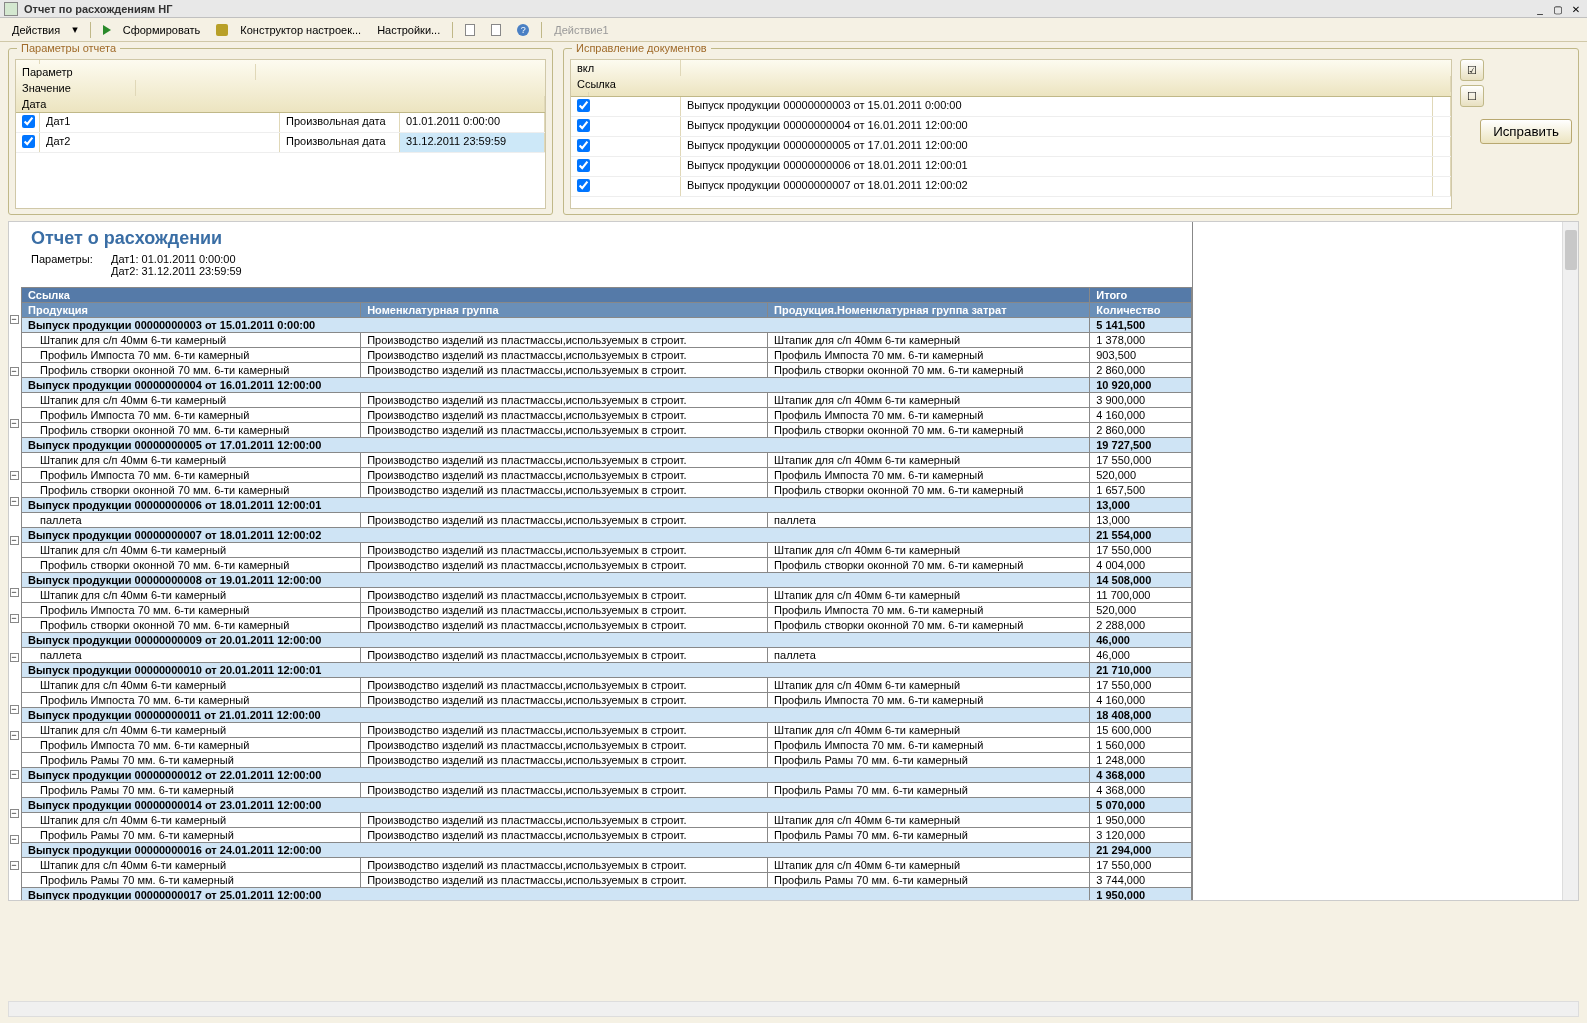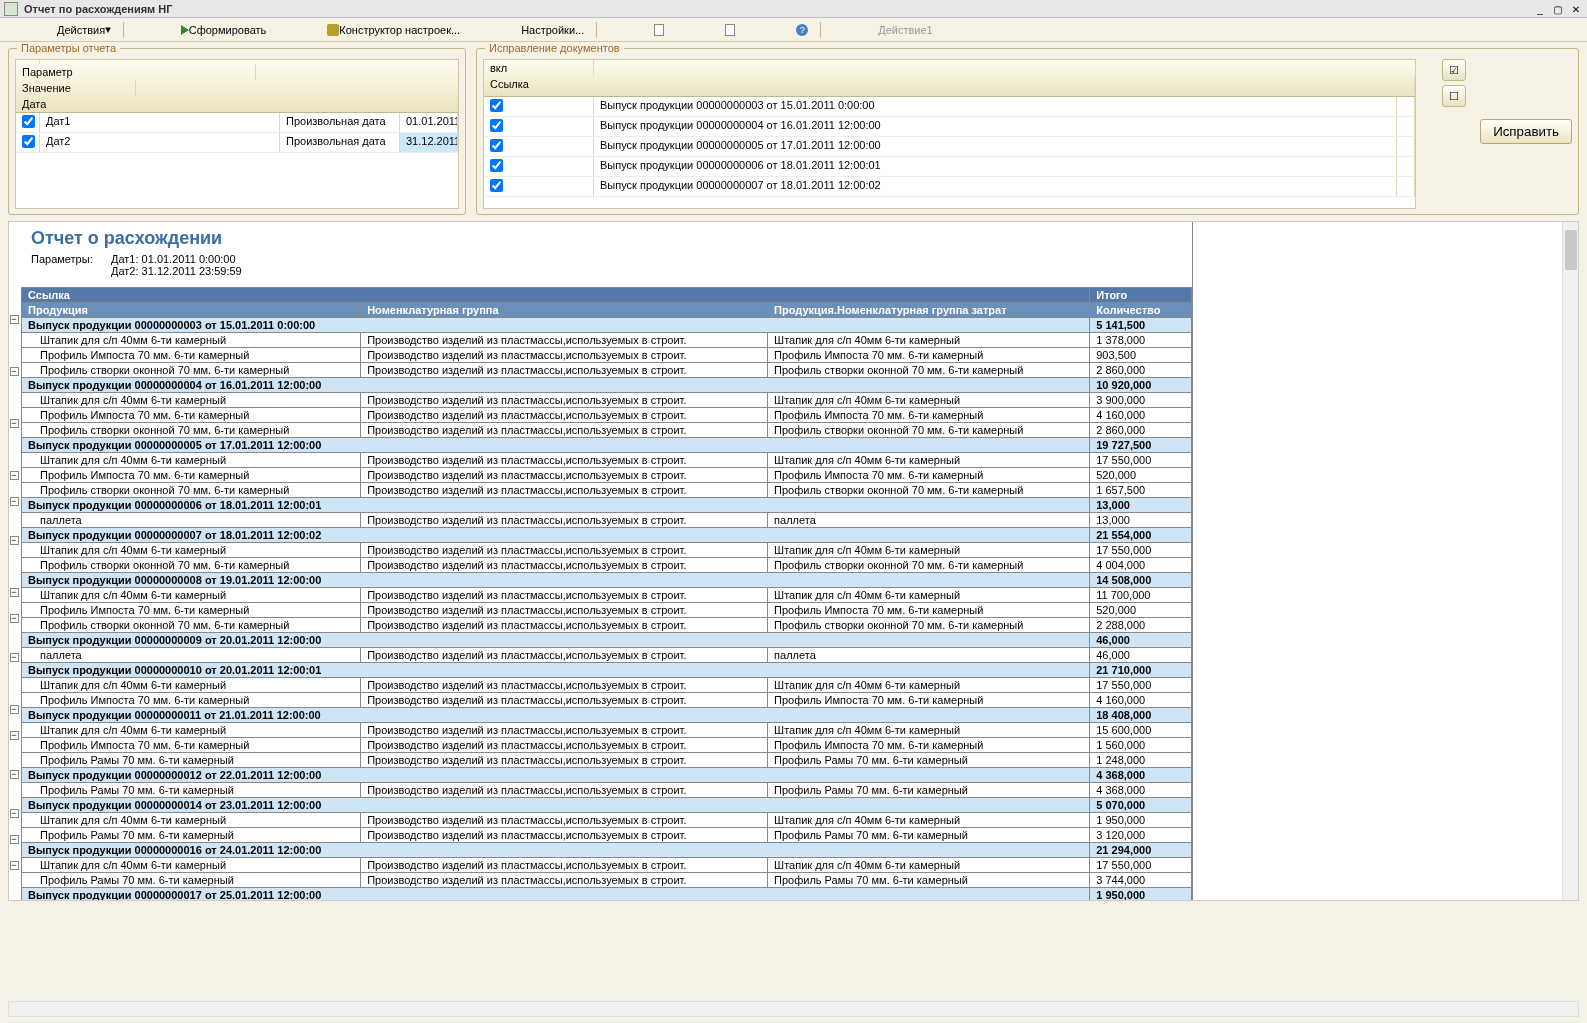--- a/index.html
+++ b/index.html
@@ -45,22 +45,21 @@
     border-bottom: 1px solid #d0c8a8;
     display: flex;
     align-items: center;
     padding: 0 6px;
     gap: 4px;
   }
   .tb-item {
     display: flex; align-items:center;
     padding: 2px 6px;
     cursor: pointer;
-    gap: 0;
-    margin-left: 45px;
+    gap: 12px;
   }
   .tb-sep { width:1px; height:16px; background:#c0b888; margin:0 2px; }
   .icon-play { width:0;height:0;border-left:8px solid #2a8a2a;border-top:5px solid transparent;border-bottom:5px solid transparent;}
   .icon-wrench { width:12px;height:12px;background:#b8a028;border-radius:2px;}
   .icon-doc { width:10px;height:12px;background:#fff;border:1px solid #888;}
   .icon-help { width:12px;height:12px;border-radius:50%;background:#4a80c4;color:#fff;font-size:9px;text-align:center;line-height:12px;}
   .tb-disabled { color:#999; }
 
   .panels {
     display:flex;
@@ -75,22 +74,22 @@
     background: #f5f1e4;
   }
   .fieldset > .legend {
     position: absolute;
     top: -7px; left: 8px;
     background: #f5f1e4;
     padding: 0 4px;
     color: #a06b2a;
     font-size: 11px;
   }
-  .panel-params { width: 458px; padding: 10px 6px 6px; }
-  .panel-docs { flex:1; padding:10px 6px 6px; display:flex; gap:23px; }
+  .panel-params { width: 545px; padding: 10px 6px 6px; }
+  .panel-docs { flex:1; padding:10px 6px 6px; display:flex; gap:5px; }
   .grid {
     border: 1px solid #d0c8a8;
     background: #fff;
     overflow: hidden;
   }
   .grid-head {
     display:flex;
     background: linear-gradient(#fdfbf0,#ece4c0);
     border-bottom:1px solid #c0b888;
     font-size:11px;

